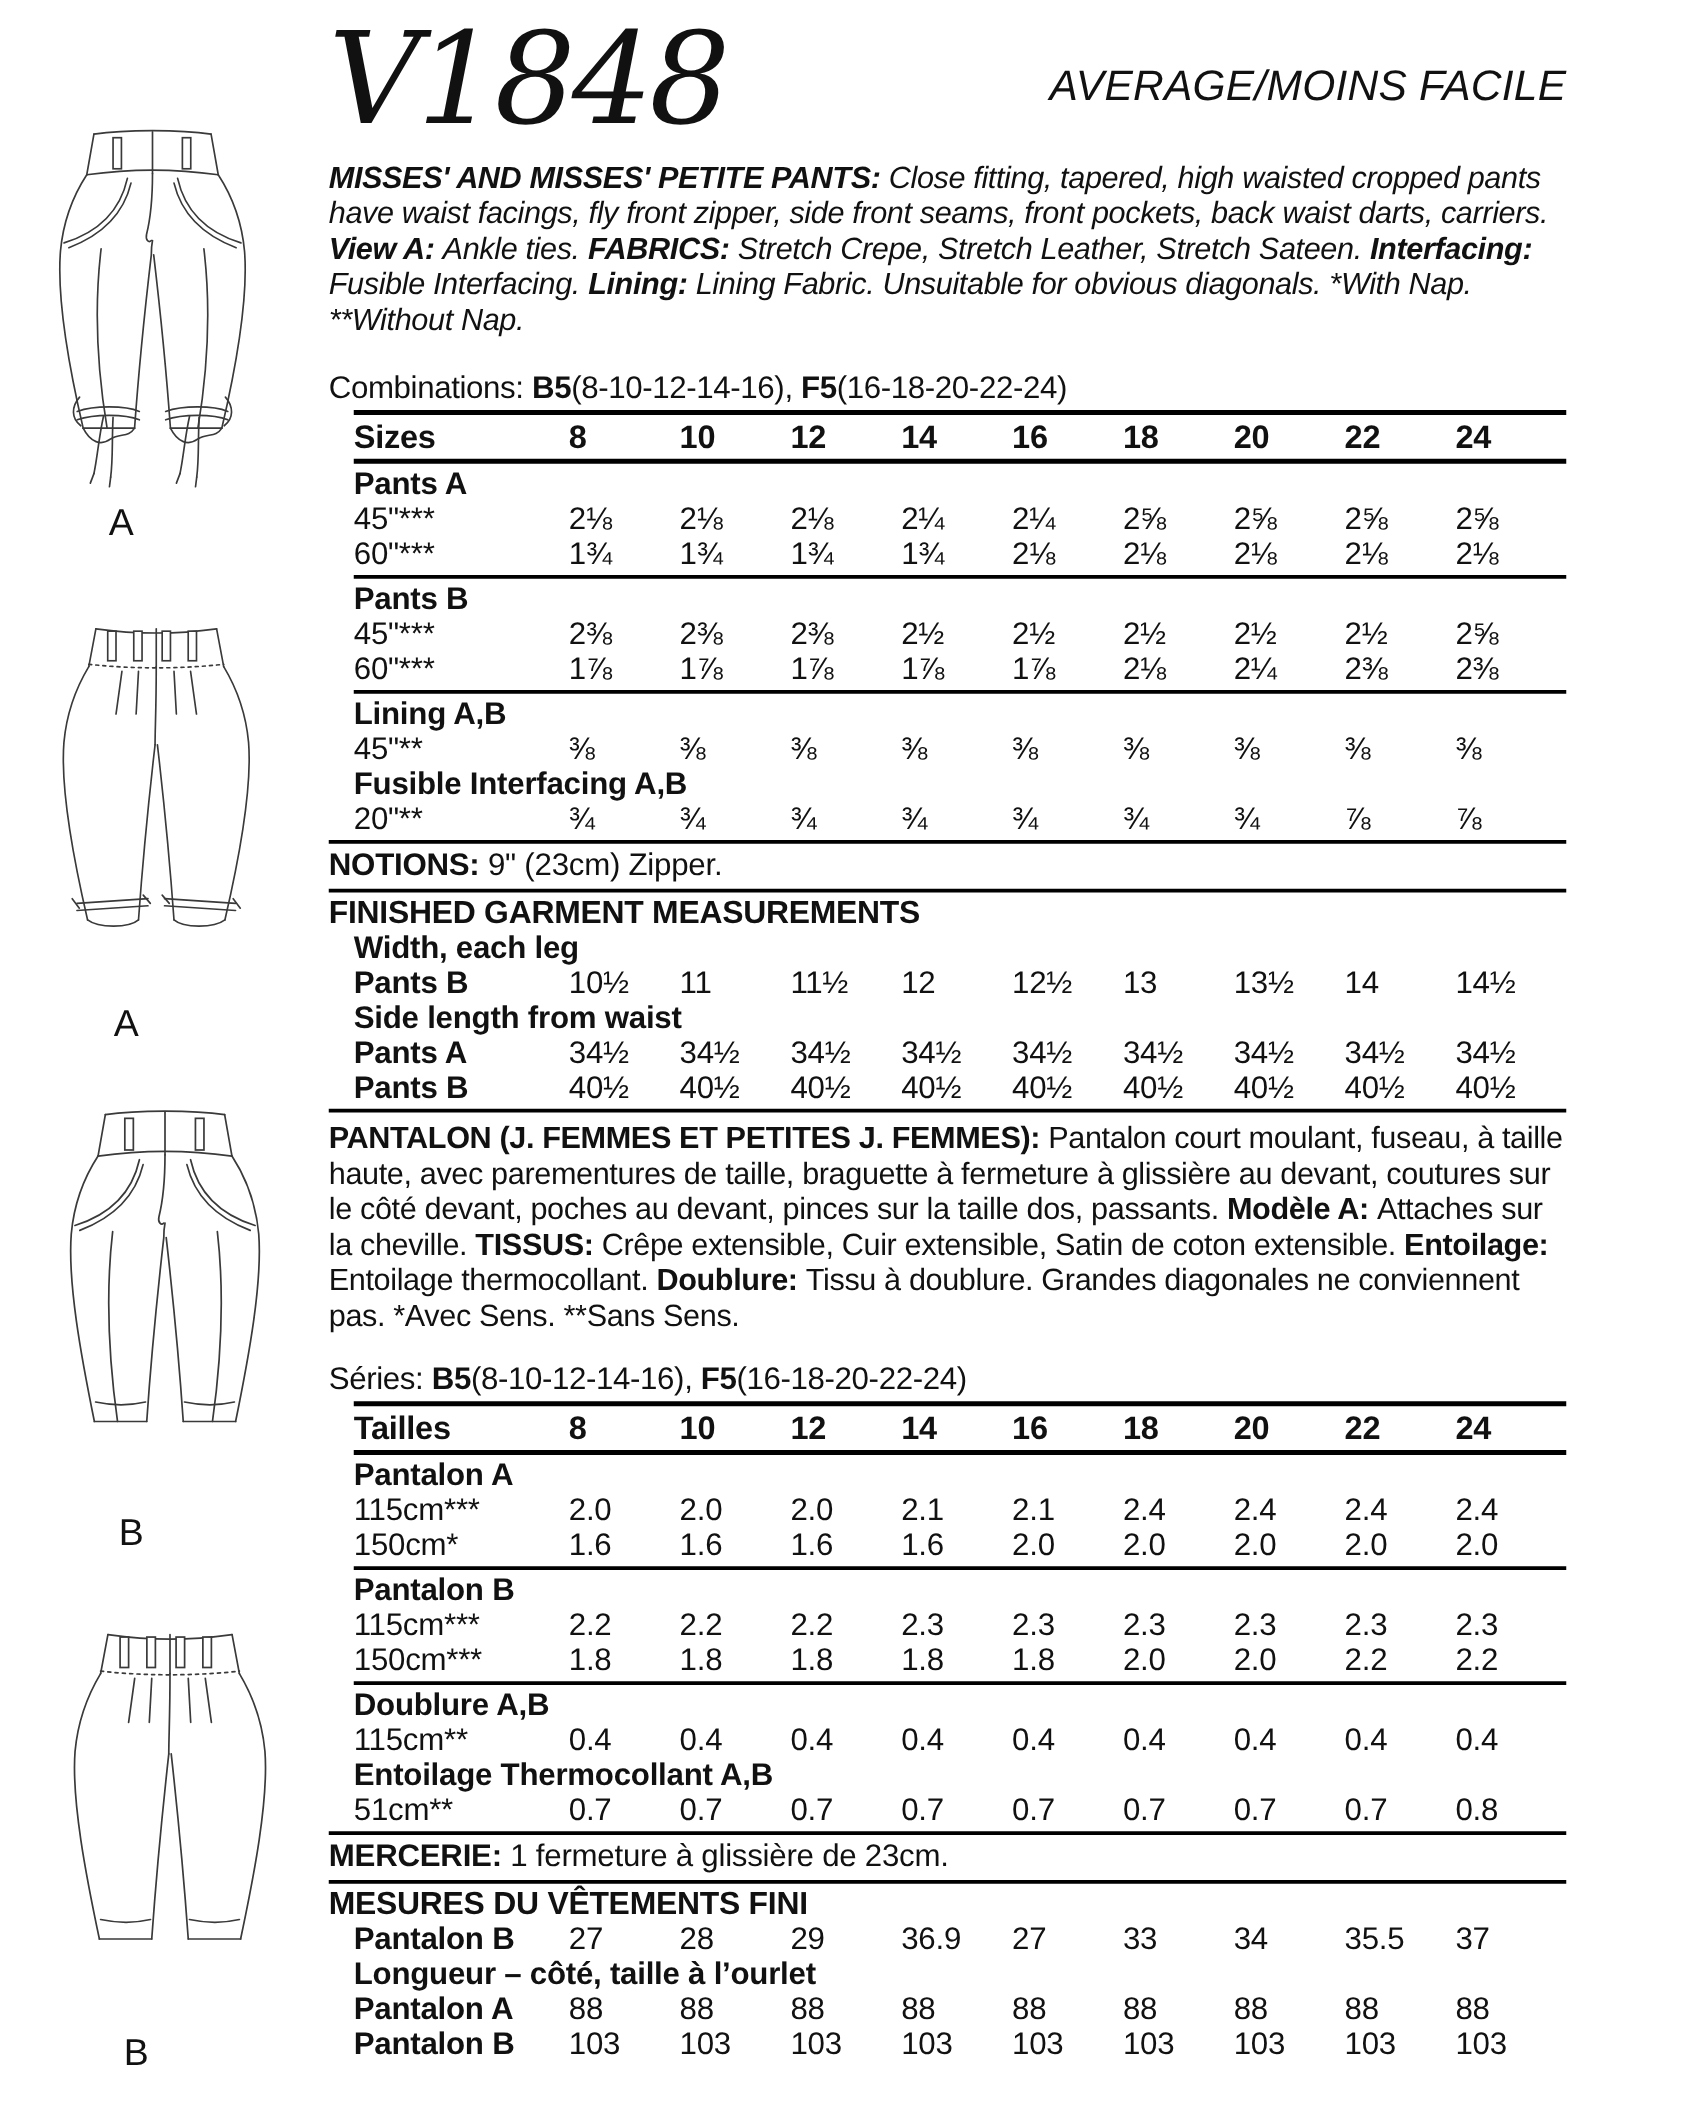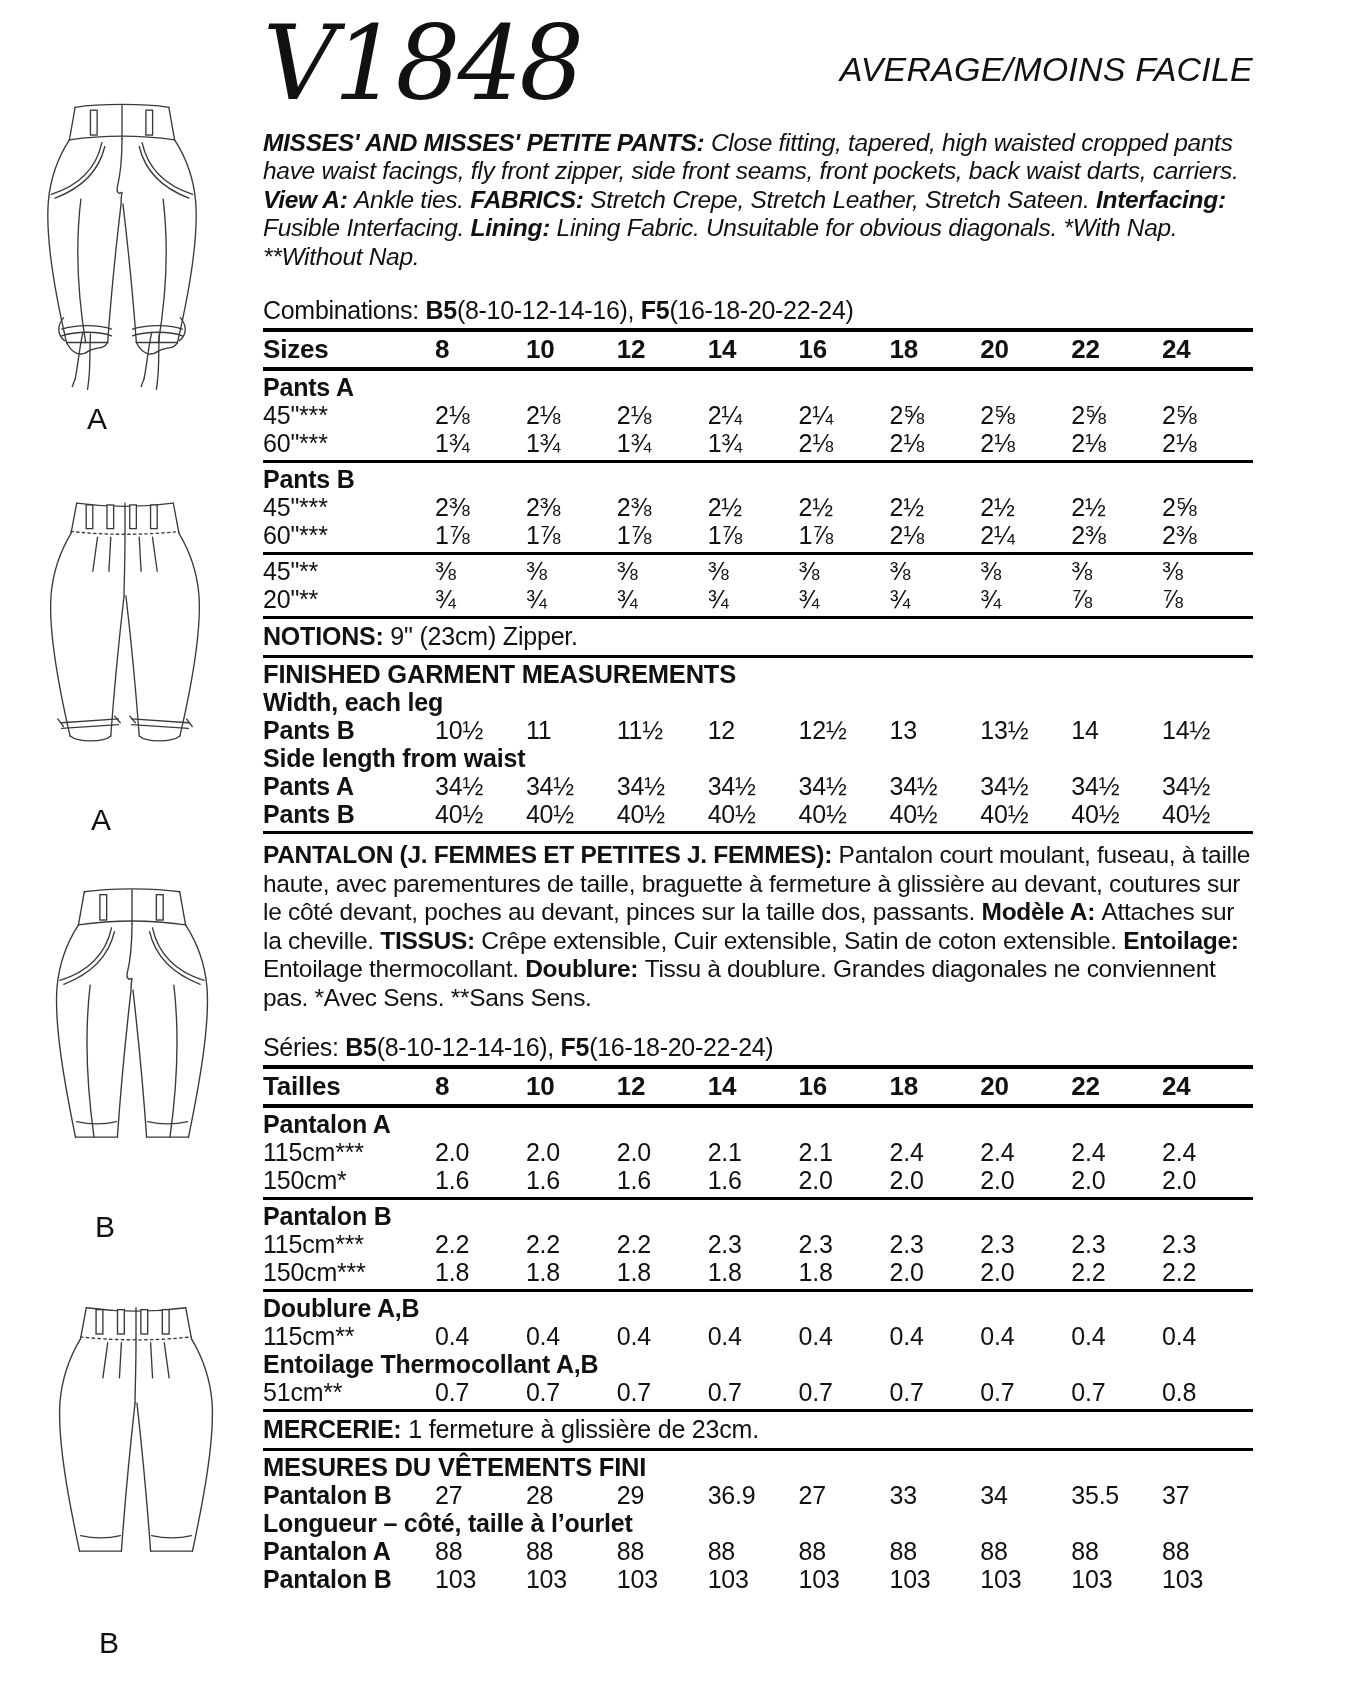--- a/index.html
+++ b/index.html
@@ -18,21 +18,21 @@
   .content{position:absolute;left:263px;top:0;width:990px;}
   .titlerow{display:flex;justify-content:space-between;align-items:flex-start;margin-top:16px;font-style:italic;}
   .vnum{font-family:"DejaVu Serif", serif;font-size:102px;line-height:0.95;letter-spacing:-3px;font-weight:400;}
   .difficulty{font-size:34px;margin-top:34px;letter-spacing:0.2px;}
   .para{font-size:24.5px;line-height:28.5px;letter-spacing:-0.3px;}
   .para-en{margin-top:16px;font-style:italic;}
   .para-fr{margin-top:7px;}
   .combo{font-size:25px;line-height:30px;margin-top:24px;letter-spacing:-0.3px;}
   .series{font-size:25px;line-height:30px;margin-top:20px;letter-spacing:-0.3px;}
   
-  .grid{letter-spacing:-0.2px;}
+  .grid{letter-spacing:-0.2px;margin-left:20px;}
   .rule{border-top:3px solid #000;margin:3px 0 2px 0;height:0;}
   .rule.thick{border-top-width:4px;}
   .trow{display:grid;grid-template-columns:172px repeat(9,1fr);align-items:baseline;}
   .tlabel,.tcell{font-size:25px;line-height:28px;white-space:nowrap;}
   .thead .tlabel,.thead .tcell{font-weight:bold;font-size:26px;line-height:30px;}
   .ttitle{font-weight:bold;font-size:25px;line-height:28px;}
   .b{font-weight:bold;}
   .noteline{font-size:25px;line-height:31px;letter-spacing:-0.2px;}
   .heading{font-weight:bold;font-size:25.5px;line-height:28px;letter-spacing:-0.2px;}
   b{font-weight:bold;}
@@ -256,32 +256,34 @@
           <div class="tcell">1⅞</div>
           <div class="tcell">1⅞</div>
           <div class="tcell">1⅞</div>
           <div class="tcell">1⅞</div>
           <div class="tcell">2⅛</div>
           <div class="tcell">2¼</div>
           <div class="tcell">2⅜</div>
           <div class="tcell">2⅜</div>
         </div>
         <div class="rule"></div>
+        <div class="ttitle">Lining A,B</div>
         <div class="trow">
           <div class="tlabel">45"**</div>
           <div class="tcell">⅜</div>
           <div class="tcell">⅜</div>
           <div class="tcell">⅜</div>
           <div class="tcell">⅜</div>
           <div class="tcell">⅜</div>
           <div class="tcell">⅜</div>
           <div class="tcell">⅜</div>
           <div class="tcell">⅜</div>
           <div class="tcell">⅜</div>
         </div>
+        <div class="ttitle">Fusible Interfacing A,B</div>
         <div class="trow">
           <div class="tlabel">20"**</div>
           <div class="tcell">¾</div>
           <div class="tcell">¾</div>
           <div class="tcell">¾</div>
           <div class="tcell">¾</div>
           <div class="tcell">¾</div>
           <div class="tcell">¾</div>
           <div class="tcell">¾</div>
           <div class="tcell">⅞</div>

